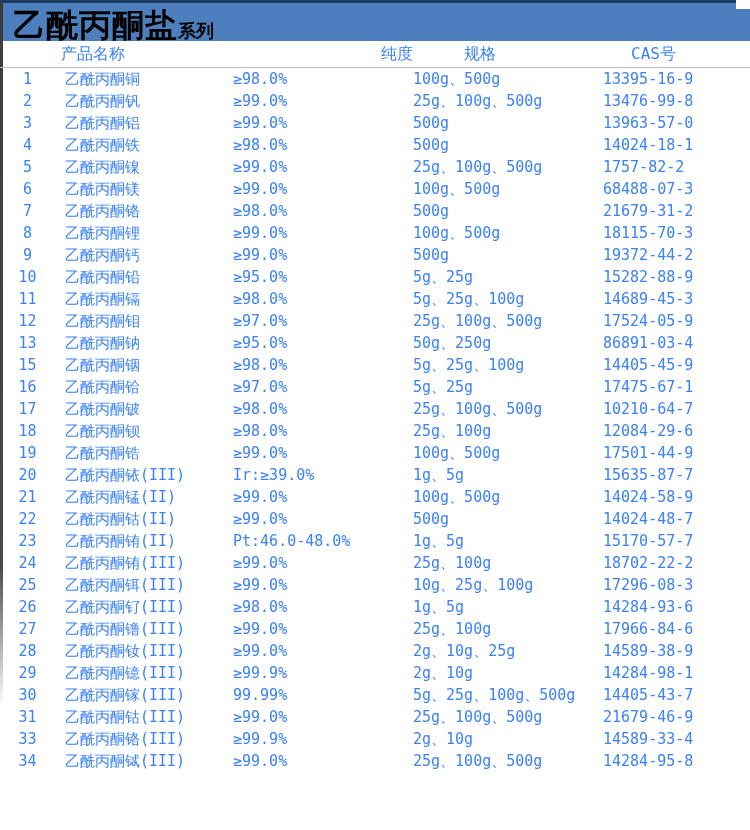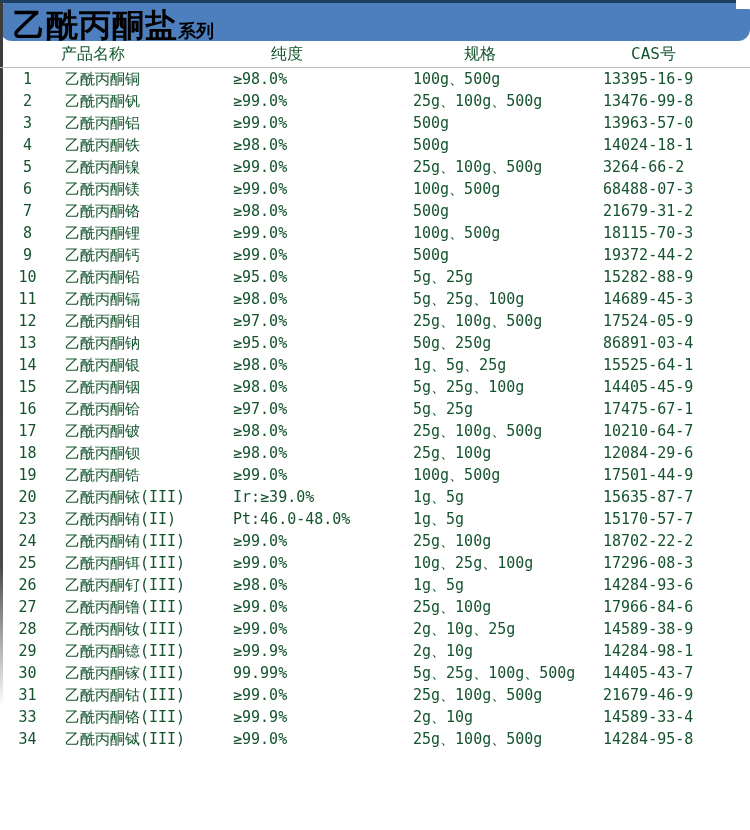--- a/index.html
+++ b/index.html
@@ -15,21 +15,20 @@
     font-family: "Liberation Sans", sans-serif;
     color: #111111;
   }
   
   .header-band {
     position: absolute;
     top: 0; left: 0;
     width: 750px;
     height: 41px;
     background: var(--header-bg, #4d7ebd);
-    border-radius: 12px;
   }
   .top-strip {
     position: absolute;
     top: 0; left: 0;
     width: 737px;
     height: 3px;
     background: var(--top-strip, #1c3e63);
   }
   .corner-notch {
     position: absolute;
@@ -69,39 +68,39 @@
   }
   
   table.products {
     position: absolute;
     top: 41px; left: 0;
     width: 750px;
     border-collapse: collapse;
     table-layout: fixed;
     font-family: "DejaVu Sans Mono", "Liberation Mono", monospace;
     font-size: 15px;
-    color: #14532d;
+    color: #3b82f6;
   }
   col.w-no     { width: 55px;  }
   col.w-name   { width: 178px; }
   col.w-purity { width: 180px; }
   col.w-spec   { width: 190px; }
   col.w-cas    { width: 147px; }
   thead th {
     font-weight: normal;
     font-size: 16px;
     height: 26px;
     text-align: left;
     padding: 0;
     vertical-align: middle;
     border-bottom: 1px solid #bdbdbd;
     white-space: nowrap;
   }
   th.h-name   { padding-left: 6px;  }
-  th.h-purity { padding-left: 38px; }
+  th.h-purity { padding-left: 38px; text-align: right; }
   th.h-spec   { padding-left: 51px; }
   th.h-cas    { padding-left: 28px; }
   tbody td {
     height: 22px;
     padding: 0;
     vertical-align: middle;
     white-space: nowrap;
     line-height: 22px;
   }
   td.c-no   { text-align: center; }
@@ -165,21 +164,21 @@
         <td class="c-name">乙酰丙酮铁</td>
         <td class="c-purity">≥98.0%</td>
         <td class="c-spec">500g</td>
         <td class="c-cas">14024-18-1</td>
       </tr>
       <tr>
         <td class="c-no">5</td>
         <td class="c-name">乙酰丙酮镍</td>
         <td class="c-purity">≥99.0%</td>
         <td class="c-spec">25g、100g、500g</td>
-        <td class="c-cas">3264-66-2</td>
+        <td class="c-cas">1757-82-2</td>
       </tr>
       <tr>
         <td class="c-no">6</td>
         <td class="c-name">乙酰丙酮镁</td>
         <td class="c-purity">≥99.0%</td>
         <td class="c-spec">100g、500g</td>
         <td class="c-cas">68488-07-3</td>
       </tr>
       <tr>
         <td class="c-no">7</td>
@@ -224,27 +223,20 @@
         <td class="c-cas">17524-05-9</td>
       </tr>
       <tr>
         <td class="c-no">13</td>
         <td class="c-name">乙酰丙酮钠</td>
         <td class="c-purity">≥95.0%</td>
         <td class="c-spec">50g、250g</td>
         <td class="c-cas">86891-03-4</td>
       </tr>
       <tr>
-        <td class="c-no">14</td>
-        <td class="c-name">乙酰丙酮银</td>
-        <td class="c-purity">≥98.0%</td>
-        <td class="c-spec">1g、5g、25g</td>
-        <td class="c-cas">15525-64-1</td>
-      </tr>
-      <tr>
         <td class="c-no">15</td>
         <td class="c-name">乙酰丙酮铟</td>
         <td class="c-purity">≥98.0%</td>
         <td class="c-spec">5g、25g、100g</td>
         <td class="c-cas">14405-45-9</td>
       </tr>
       <tr>
         <td class="c-no">16</td>
         <td class="c-name">乙酰丙酮铪</td>
         <td class="c-purity">≥97.0%</td>
@@ -273,20 +265,34 @@
         <td class="c-cas">17501-44-9</td>
       </tr>
       <tr>
         <td class="c-no">20</td>
         <td class="c-name">乙酰丙酮铱(III)</td>
         <td class="c-purity">Ir:≥39.0%</td>
         <td class="c-spec">1g、5g</td>
         <td class="c-cas">15635-87-7</td>
       </tr>
       <tr>
+        <td class="c-no">21</td>
+        <td class="c-name">乙酰丙酮锰(II)</td>
+        <td class="c-purity">≥99.0%</td>
+        <td class="c-spec">100g、500g</td>
+        <td class="c-cas">14024-58-9</td>
+      </tr>
+      <tr>
+        <td class="c-no">22</td>
+        <td class="c-name">乙酰丙酮钴(II)</td>
+        <td class="c-purity">≥99.0%</td>
+        <td class="c-spec">500g</td>
+        <td class="c-cas">14024-48-7</td>
+      </tr>
+      <tr>
         <td class="c-no">23</td>
         <td class="c-name">乙酰丙酮铕(II)</td>
         <td class="c-purity">Pt:46.0-48.0%</td>
         <td class="c-spec">1g、5g</td>
         <td class="c-cas">15170-57-7</td>
       </tr>
       <tr>
         <td class="c-no">24</td>
         <td class="c-name">乙酰丙酮铕(III)</td>
         <td class="c-purity">≥99.0%</td>

